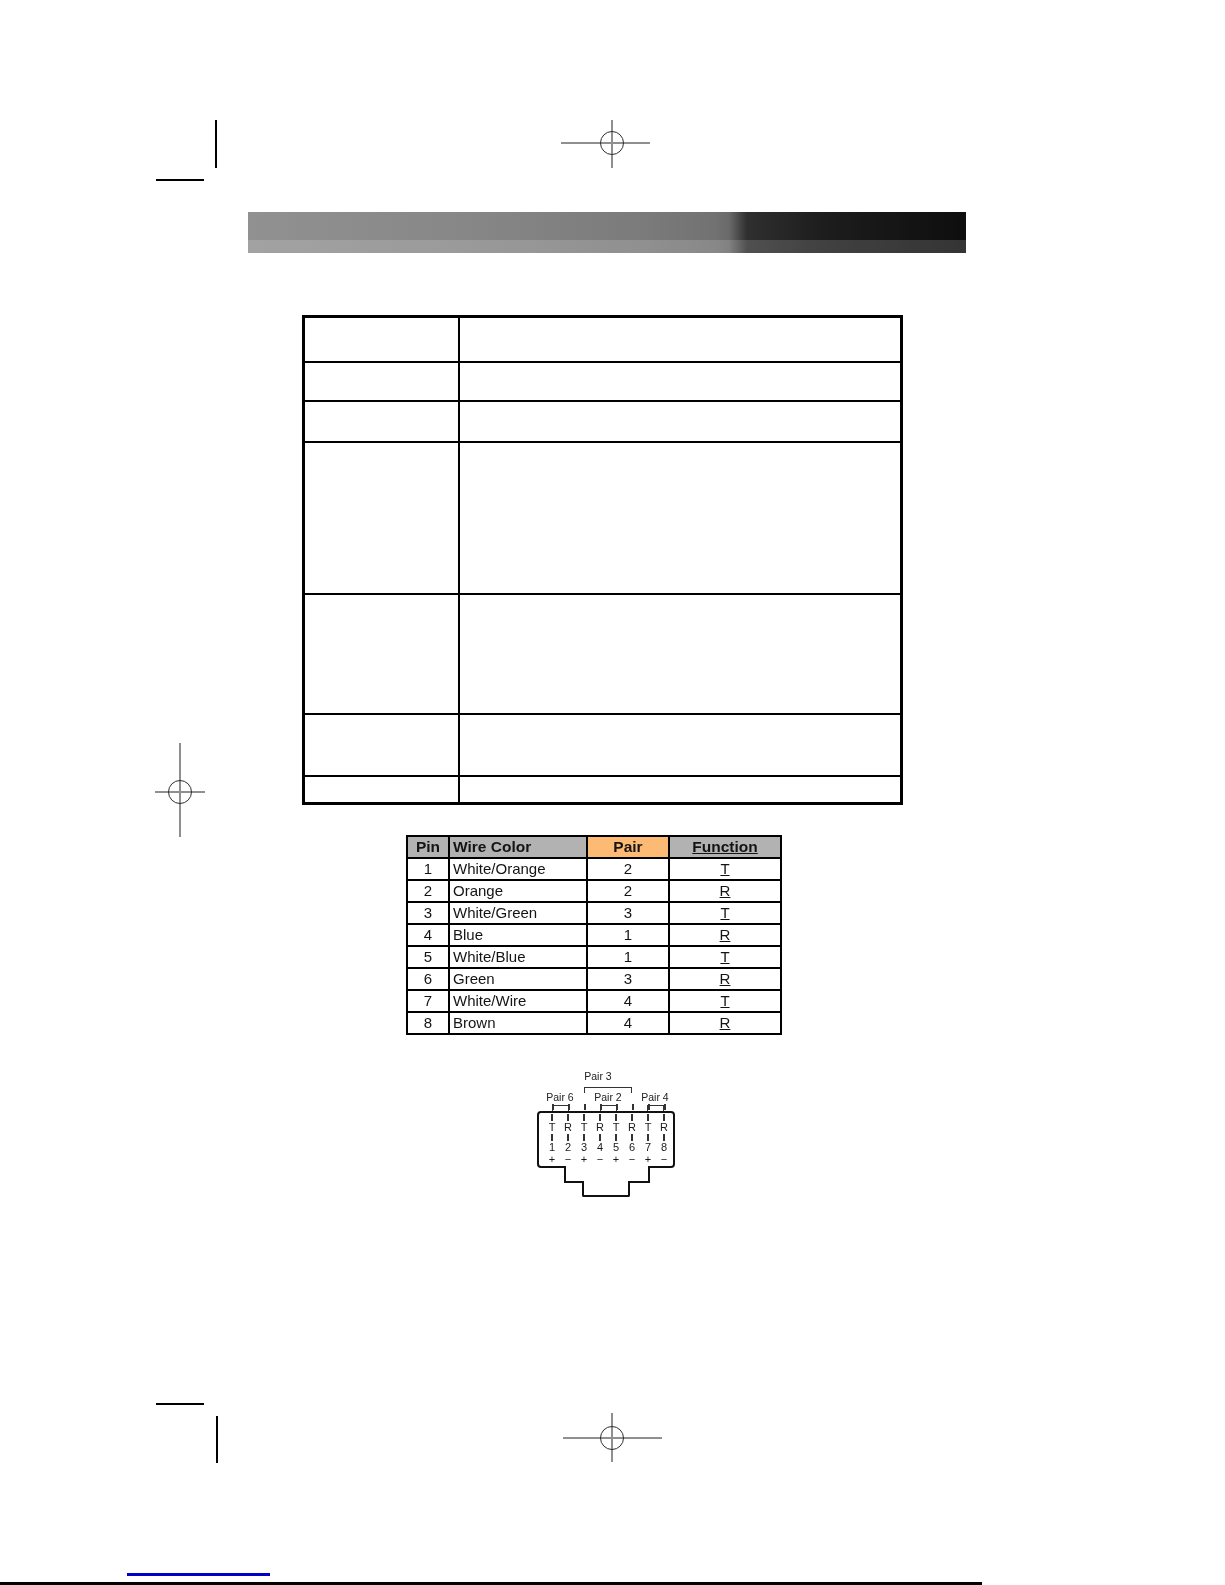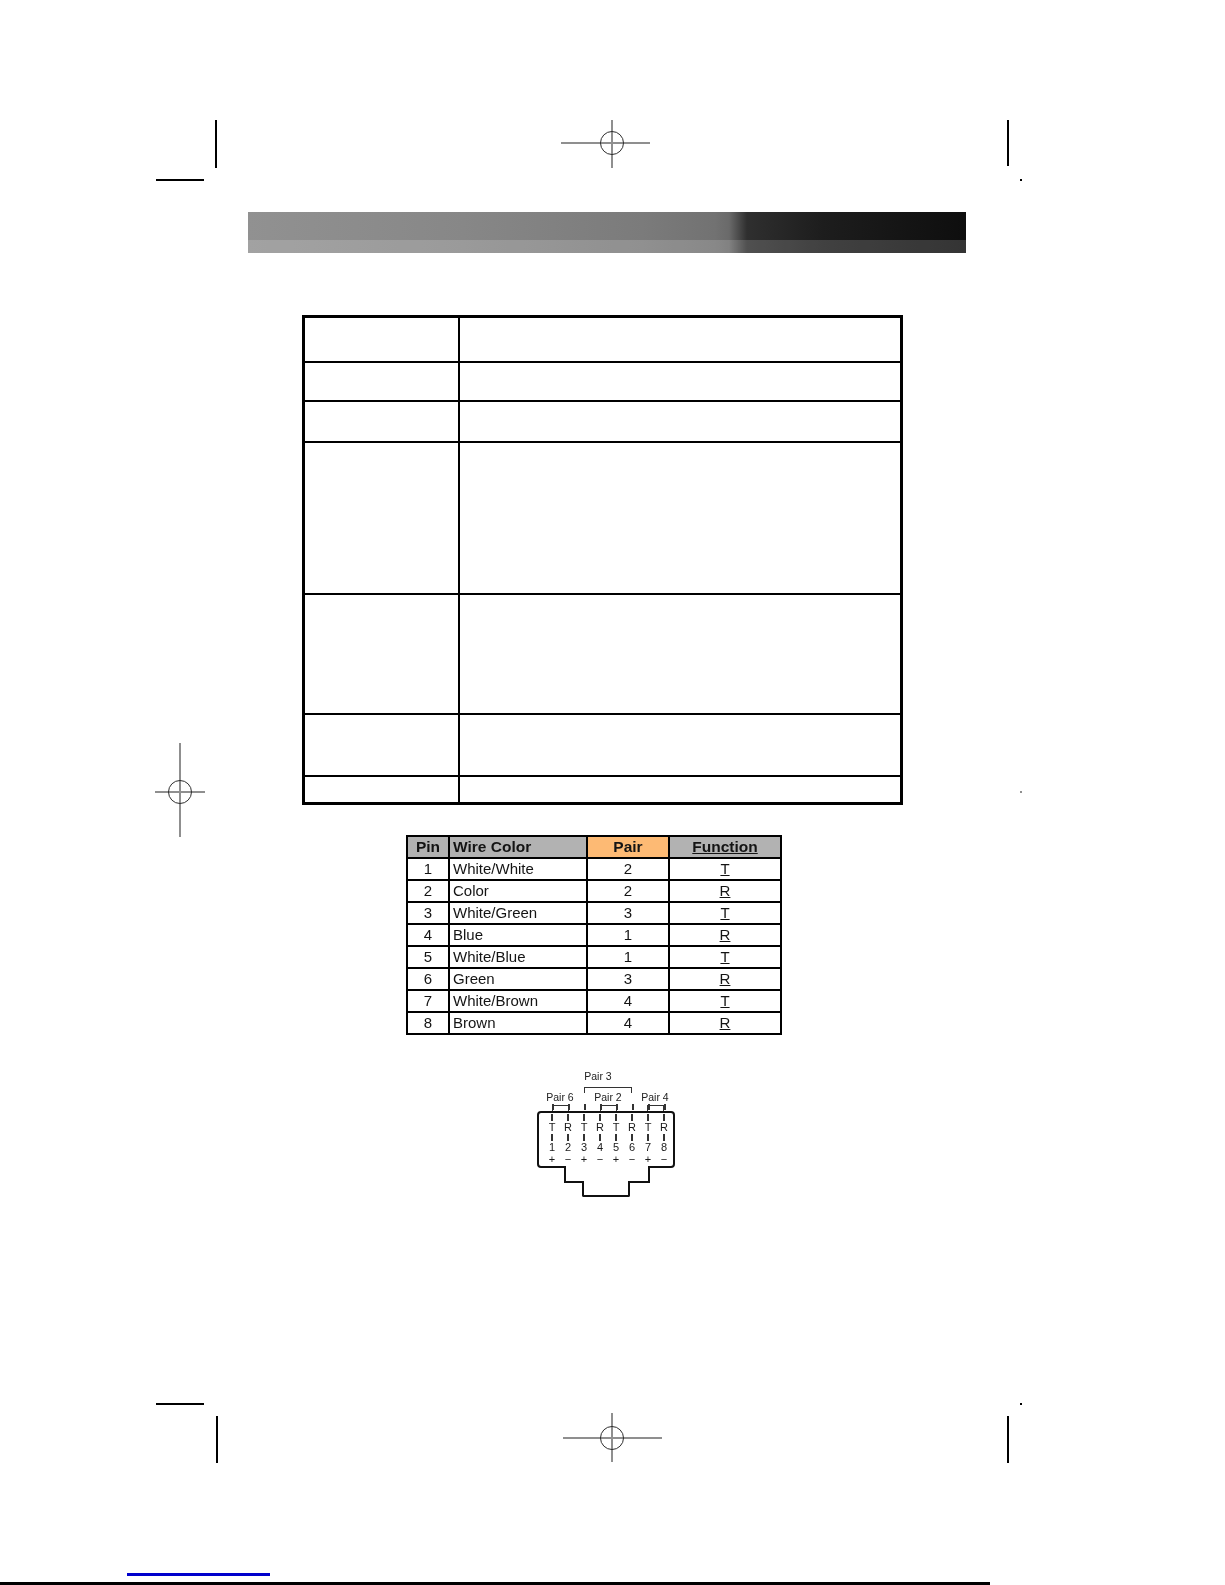--- a/index.html
+++ b/index.html
@@ -1,18 +1,18 @@
 <!DOCTYPE html>
 <html><head>
 <meta charset="utf-8">
 <style>
   html,body { margin:0; padding:0; background:#fff; }
   .page {
     position:relative; width:982px; height:1585px; background:#ffffff;
-    font-family:"Liberation Sans", sans-serif; overflow:hidden; color:#111;padding-left:40px;
+    font-family:"Liberation Sans", sans-serif; overflow:hidden; color:#111;
   }
 
   
   .header-bar {
     position:absolute; left:248px; top:212px; width:718px; height:41px;
     background:linear-gradient(to right,
       #919191 0%, #878787 30%, #7b7b7b 55%, #727272 65%,
       #6a6a6a 67%, #2f2f2f 69.5%, #1d1d1d 80%, #0e0e0e 100%);
   }
   .header-bar::after {
@@ -135,27 +135,27 @@
       <tr>
           <th class="c0" style="background: rgb(178, 178, 178);">Pin</th>
           <th class="c1" style="background: rgb(178, 178, 178);">Wire Color</th>
           <th class="c2" style="background: #fdba74;">Pair</th>
           <th class="c3" style="background: rgb(178, 178, 178);">Function</th>
         </tr>
     </thead>
     <tbody>
         <tr>
           <td class="c0">1</td>
-          <td class="c1">White/White</td>
+          <td class="c1">White/Orange</td>
           <td class="c2">2</td>
           <td class="c3">T</td>
         </tr>
         <tr>
           <td class="c0">2</td>
-          <td class="c1">Color</td>
+          <td class="c1">Orange</td>
           <td class="c2">2</td>
           <td class="c3">R</td>
         </tr>
         <tr>
           <td class="c0">3</td>
           <td class="c1">White/Green</td>
           <td class="c2">3</td>
           <td class="c3">T</td>
         </tr>
         <tr>
@@ -171,21 +171,21 @@
           <td class="c3">T</td>
         </tr>
         <tr>
           <td class="c0">6</td>
           <td class="c1">Green</td>
           <td class="c2">3</td>
           <td class="c3">R</td>
         </tr>
         <tr>
           <td class="c0">7</td>
-          <td class="c1">White/Brown</td>
+          <td class="c1">White/Wire</td>
           <td class="c2">4</td>
           <td class="c3">T</td>
         </tr>
         <tr>
           <td class="c0">8</td>
           <td class="c1">Brown</td>
           <td class="c2">4</td>
           <td class="c3">R</td>
         </tr>
       </tbody>

